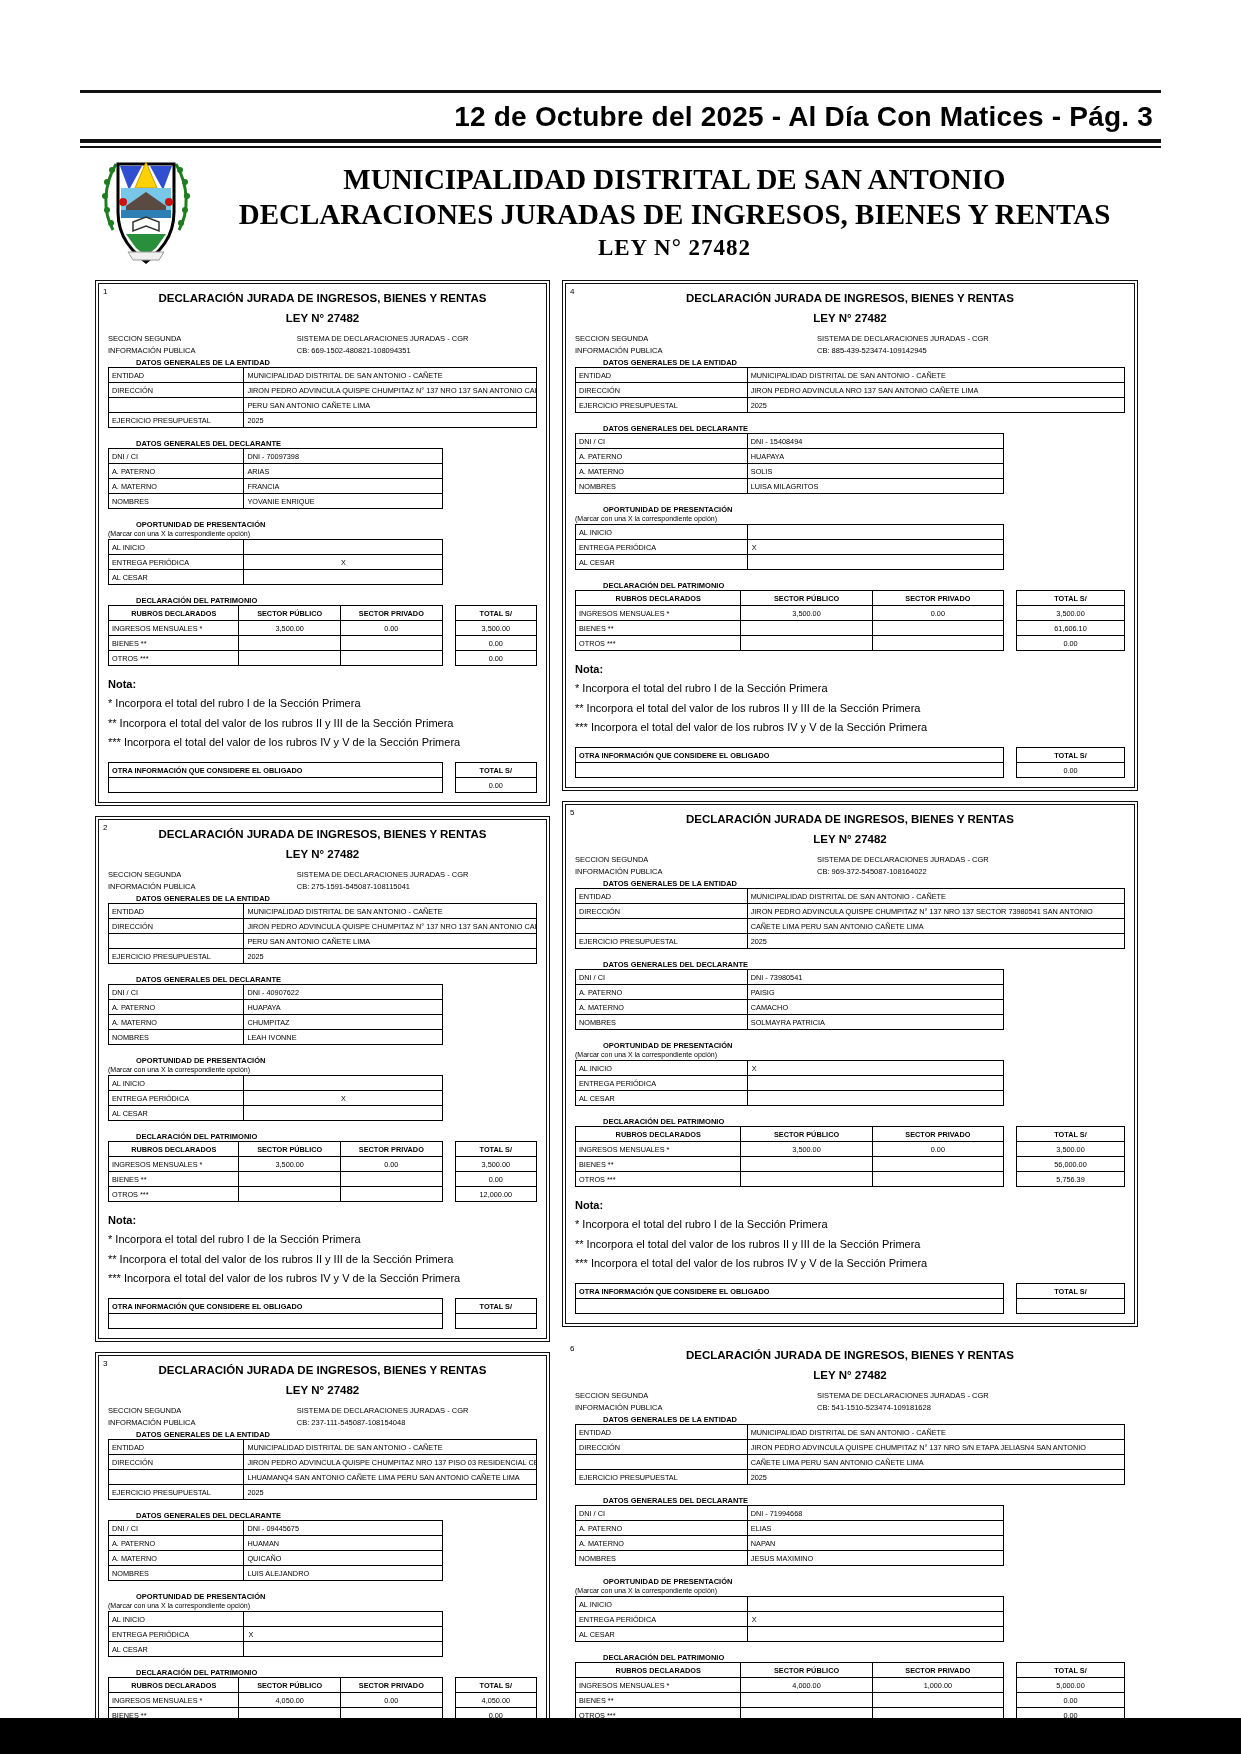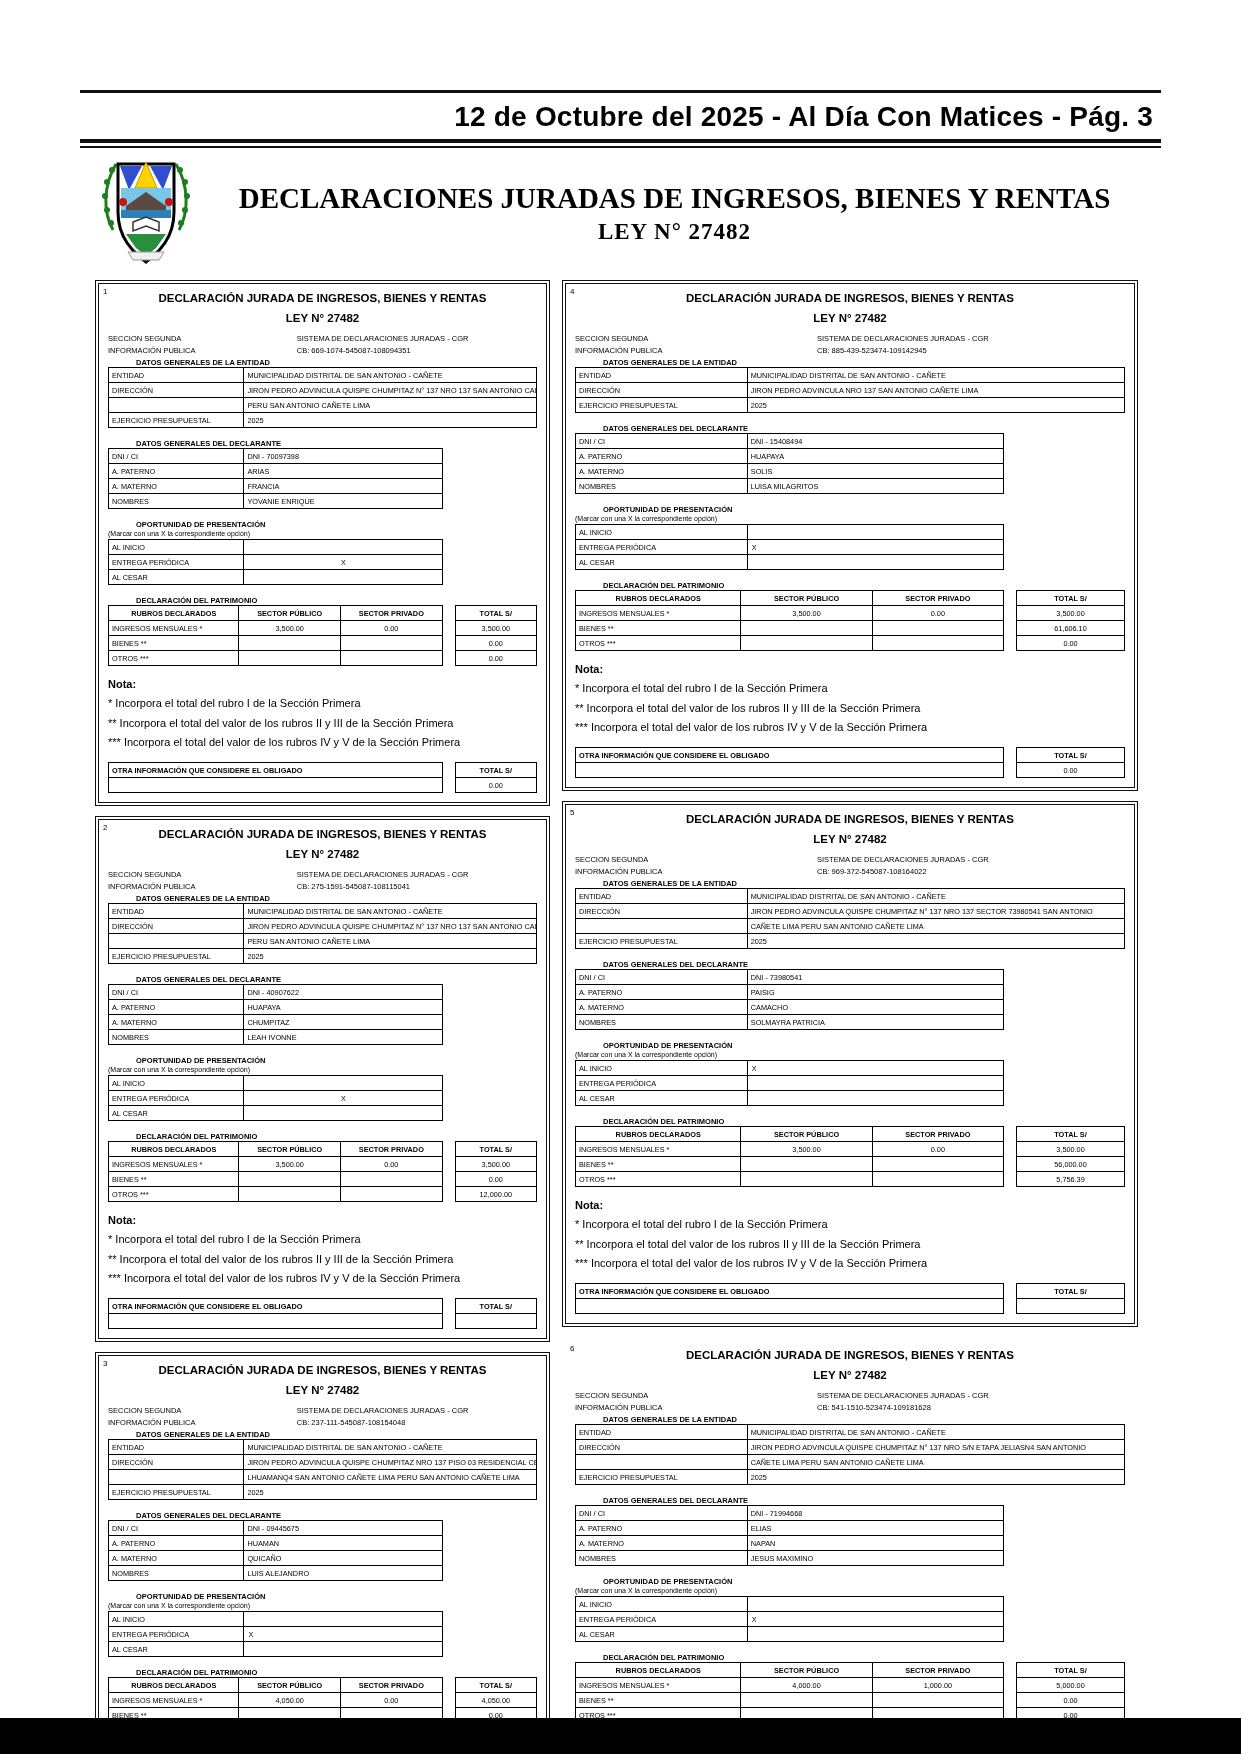--- a/index.html
+++ b/index.html
@@ -115,39 +115,40 @@
         <circle cx="73" cy="48" r="4" fill="#cc1111"></circle>
 
         <path d="M37,68 L50,63 L63,68 L63,77 L50,72 L37,77 Z" fill="#ffffff" stroke="#333" stroke-width="1.5"></path>
 
         <path d="M30,80 L70,80 L60,94 L50,102 L40,94 Z" fill="#2a8f3c"></path>
 
         <path d="M32,98 L68,98 L63,106 L37,106 Z" fill="#f0f0f0" stroke="#999" stroke-width="1"></path>
       </svg>
     </div>
     <div class="paper-titles">
+      <div class="pt1">MUNICIPALIDAD DISTRITAL DE SAN ANTONIO</div>
       <div class="pt2">DECLARACIONES JURADAS DE INGRESOS, BIENES Y RENTAS</div>
       <div class="pt3">LEY N° 27482</div>
     </div>
   </div>
 
   <div class="forms-wrap">
     <div class="col" id="col-left">
   <section class="form" data-boxed="yes" data-xalign="center">
     <div class="form-number">1</div>
     <div class="form-title">DECLARACIÓN JURADA DE INGRESOS, BIENES Y RENTAS</div>
     <div class="form-sub">LEY N° 27482</div>
 
     <div class="meta-row">
       <span class="meta-left">SECCION SEGUNDA</span>
       <span class="meta-right">SISTEMA DE DECLARACIONES JURADAS - CGR</span>
     </div>
     <div class="meta-row">
       <span class="meta-left">INFORMACIÓN PUBLICA</span>
-      <span class="meta-right">CB: 669-1074-545087-108094351</span>
+      <span class="meta-right">CB: 669-1502-480821-108094351</span>
     </div>
 
     <div class="sec-head">DATOS GENERALES DE LA ENTIDAD</div>
     <table class="tbl-ent">
       <tbody>
               <tr>
         <td class="lab">ENTIDAD</td>
         <td>MUNICIPALIDAD DISTRITAL DE SAN ANTONIO - CAÑETE</td>
       </tr>
       <tr>

